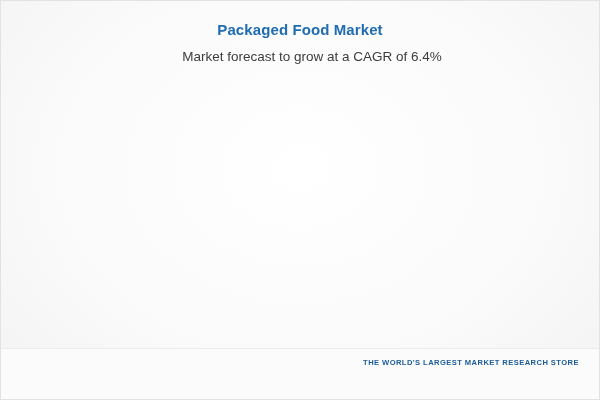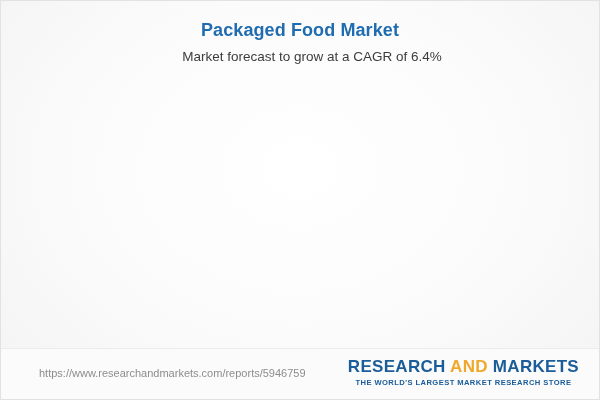--- a/index.html
+++ b/index.html
@@ -23,21 +23,21 @@
 
   
   .header {
     position: absolute;
     left: 0;
     top: 18px;
     width: 100%;
     text-align: center;
   }
   .title {
-    font-size: 18px;
+    font-size: 15px;
     font-weight: bold;
     color: #1f6cb0;
     letter-spacing: 0.1px;
     line-height: 22px;
   }
   .subtitle {
     margin-top: 7px;
     font-size: 13.5px;
     color: #3c3c3c;
     line-height: 18px;
@@ -130,20 +130,18 @@
 
       
       
 
       
     </div>
 
   </div>
 
   <div class="footer">
-    <div class="footer-url">https://www.researchandmarkets.com/reports/5946759</div>
     <div class="logo">
-      <div class="logo-main"><span>RESEARCH</span> <span class="and">AND</span> <span>MARKETS</span></div>
       <div class="logo-tag">THE WORLD'S LARGEST MARKET RESEARCH STORE</div>
     </div>
   </div>
 
 </div>
 
 </body></html>

